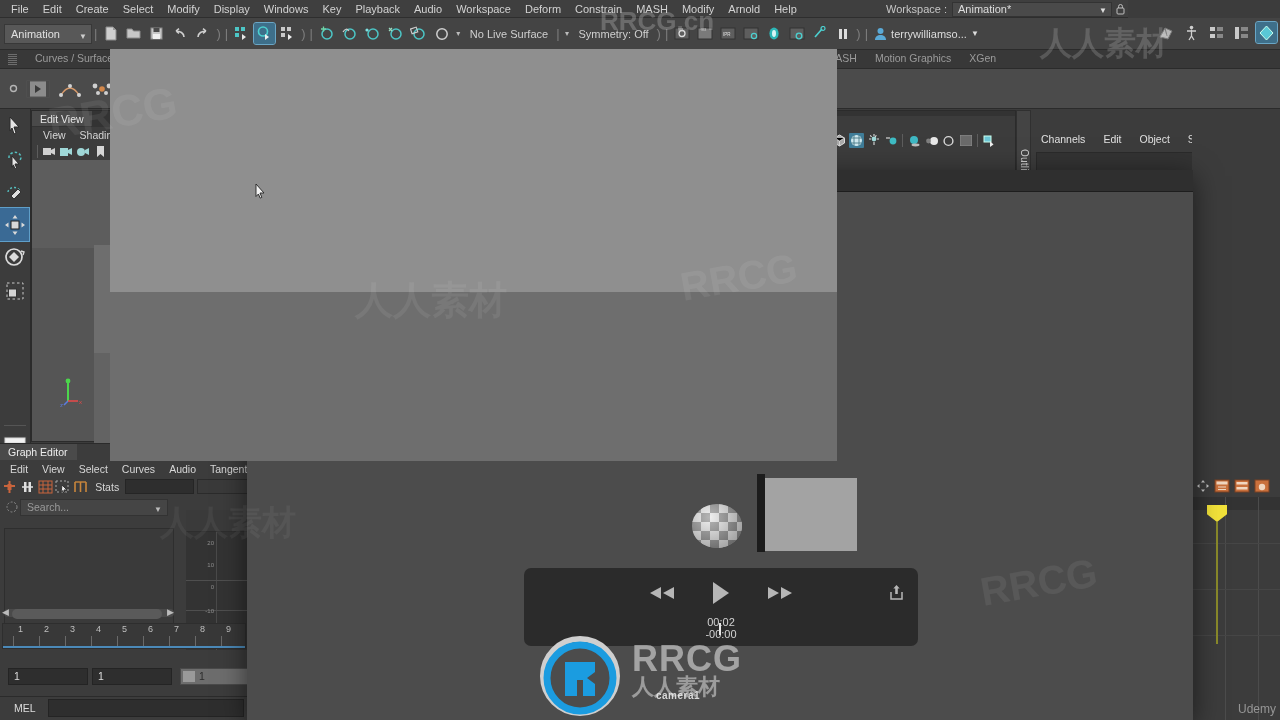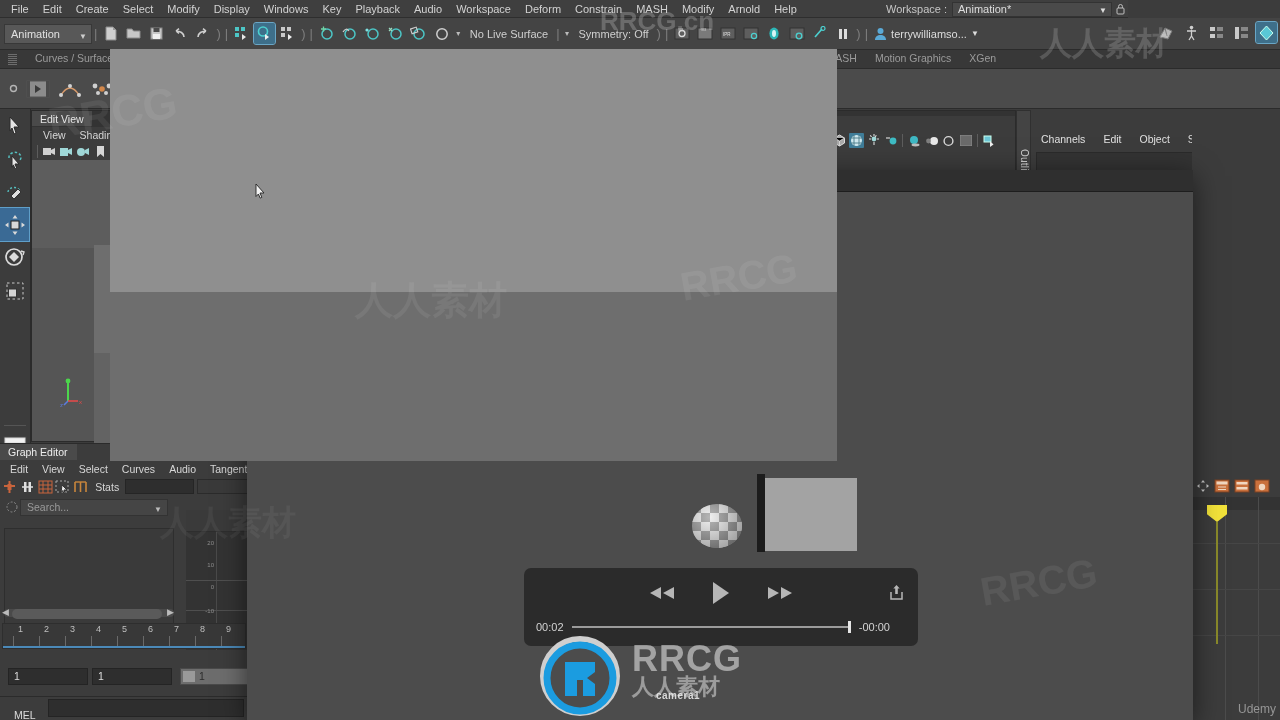--- a/index.html
+++ b/index.html
@@ -146,21 +146,21 @@
   .tl-scroll .bar { position:absolute; left:10px; top:1px; width:150px; height:10px; background:#5a5a5a; border-radius:5px;}
   .timeline {
     position:absolute; left:2px; top:623px; width:244px; height:26px;
     background:#383838; border:1px solid #2e2e2e;
   }
   .tick-lbl { position:absolute; top:0; font-size:9px; color:#bfbfbf; }
   .tick-mark { position:absolute; top:12px; width:1px; height:10px; background:#6a6a6a; }
   .tl-blue { position:absolute; left:0; bottom:0; width:100%; height:2px; background:#4b89b8;}
   .fld { height:17px; background:#2e2e2e; border:1px solid #242424; font-size:10.5px; color:#dcdcdc; padding-left:5px; line-height:15px;}
   .melbar { position:absolute; left:0; bottom:0; width:1280px; height:24px; background:#3c3c3c; border-top:1px solid #2b2b2b;}
-  .mel-lbl { position:absolute; left:14px; top:12px; font-size:10.5px; color:#dcdcdc;}
+  .mel-lbl { position:absolute; left:14px; top:5px; font-size:10.5px; color:#dcdcdc;}
   .mel-fld { position:absolute; left:48px; top:2px; width:196px; height:18px; background:#2e2e2e; border:1px solid #242424;}
 
   
   .rpanel { position:absolute; right:0; top:109px; width:88px; height:611px; background:#3c3c3c; }
 
   
   .qt {
     position:absolute; left:247px; top:170px; width:946px; height:550px;
     background:#4c4c4c; box-shadow:0 6px 26px rgba(0,0,0,.55);
   }
@@ -176,21 +176,21 @@
   .qt-video { position:absolute; left:110px; top:49px; width:727px; height:412px; background:#8f8f8f; }
   .qt-floor { position:absolute; left:0; right:0; top:59%; bottom:0; background:#6e6e6e; }
   .qt-ball { position:absolute; left:692px; top:504px; width:50px; height:44px; border-radius:50%; overflow:hidden;}
   .qt-cube-side { position:absolute; left:757px; top:474px; width:8px; height:78px; background:#1c1c1c;}
   .qt-cube { position:absolute; left:765px; top:478px; width:92px; height:73px; background:#a3a3a3;}
   .qt-ctrl {
     position:absolute; left:524px; top:568px; width:394px; height:78px;
     background:rgba(40,40,40,.92); border-radius:7px;
   }
   .qt-ctrl-row { height:50px; display:flex; align-items:center; justify-content:center; gap:34px;}
-  .qt-time { position:absolute; left:0; right:16px; top:48px; height:22px; display:flex; align-items:center; padding:0 12px;}
+  .qt-time { position:absolute; left:0; right:0; top:48px; height:22px; display:flex; align-items:center; padding:0 12px;flex-direction:column;}
   .qt-t { font-size:11px; color:#d3d3d3; }
   .qt-track { flex:1; height:1.5px; background:#9b9b9b; margin:0 8px; position:relative;}
   .qt-playhead { position:absolute; right:0; top:-5px; width:2.5px; height:12px; background:#e6e6e6;}
   .cam-lbl { position:absolute; left:656px; top:690px; font-size:10px; color:#d8d8d8; font-weight:bold; letter-spacing:.5px;}
 
   
   .wm { position:absolute; pointer-events:none; color:rgba(255,255,255,.10);
         font-weight:bold; white-space:nowrap; }
   .wm-cn { position:absolute; pointer-events:none; color:rgba(200,200,200,.13); font-weight:bold;}
   .rrcg-logo { position:absolute; left:535px; top:636px; width:90px; height:80px; pointer-events:none;}

